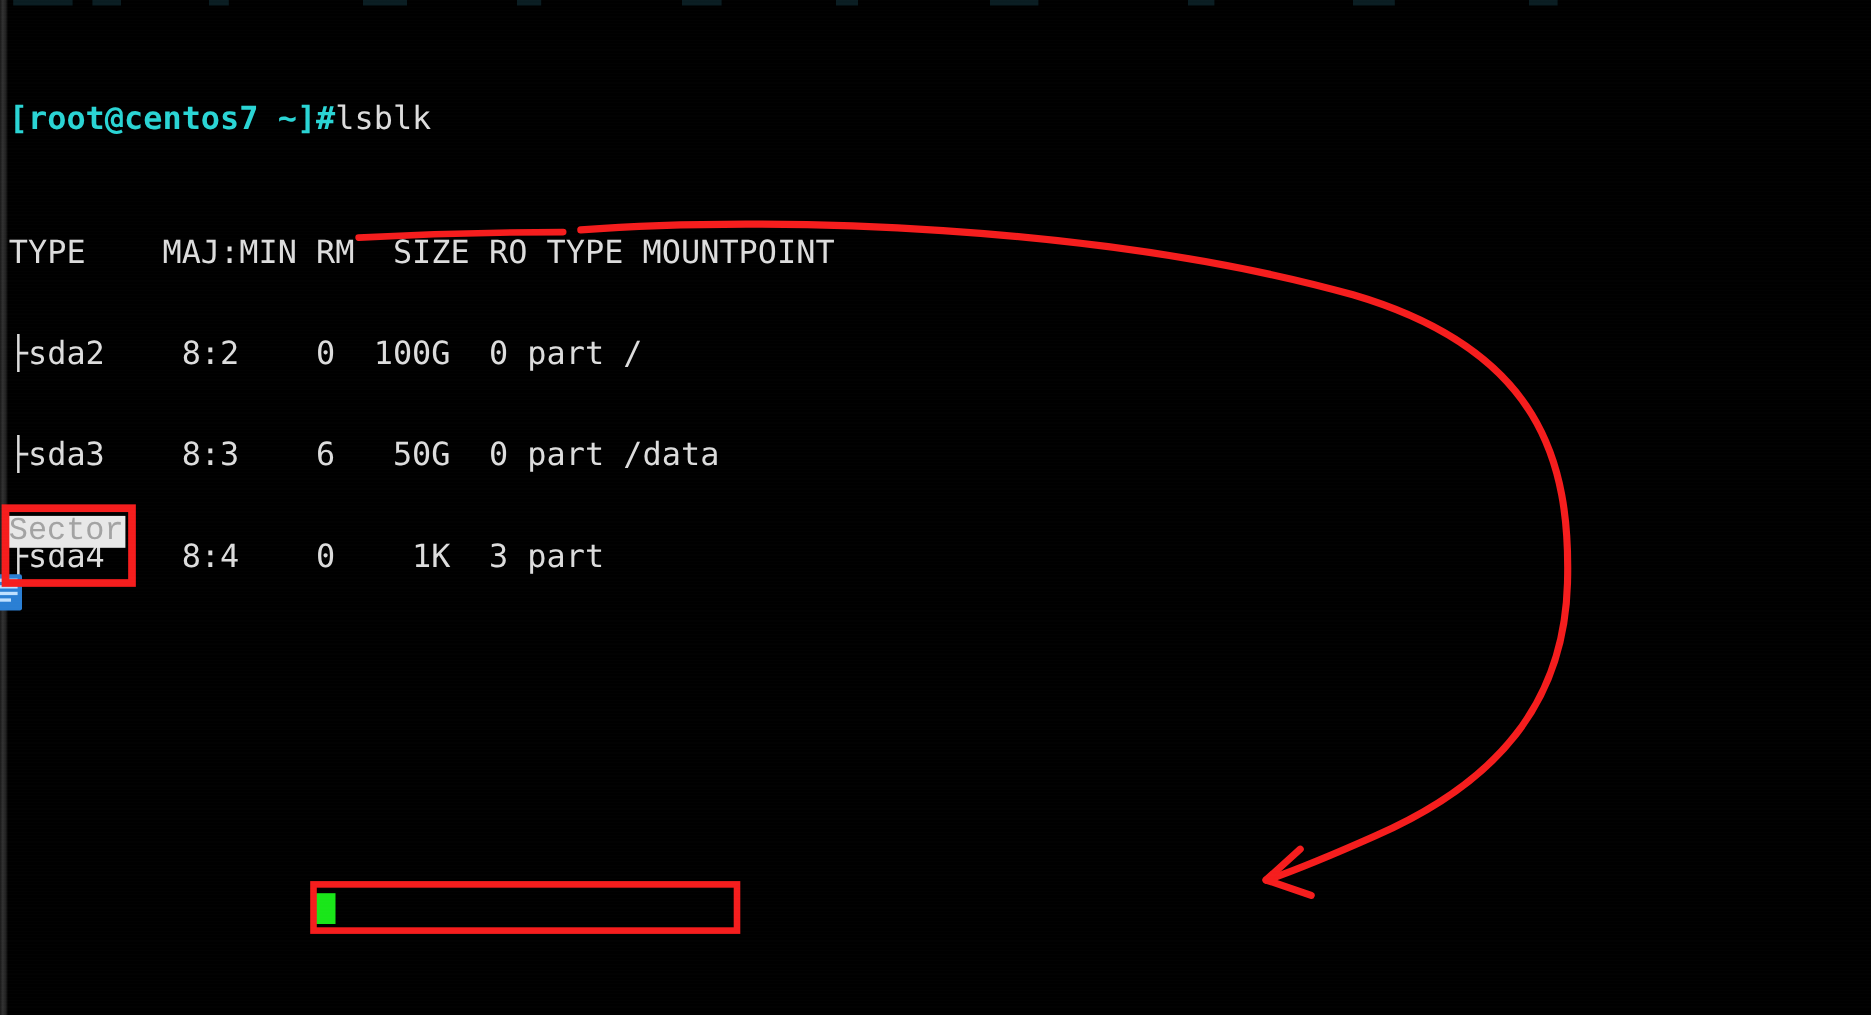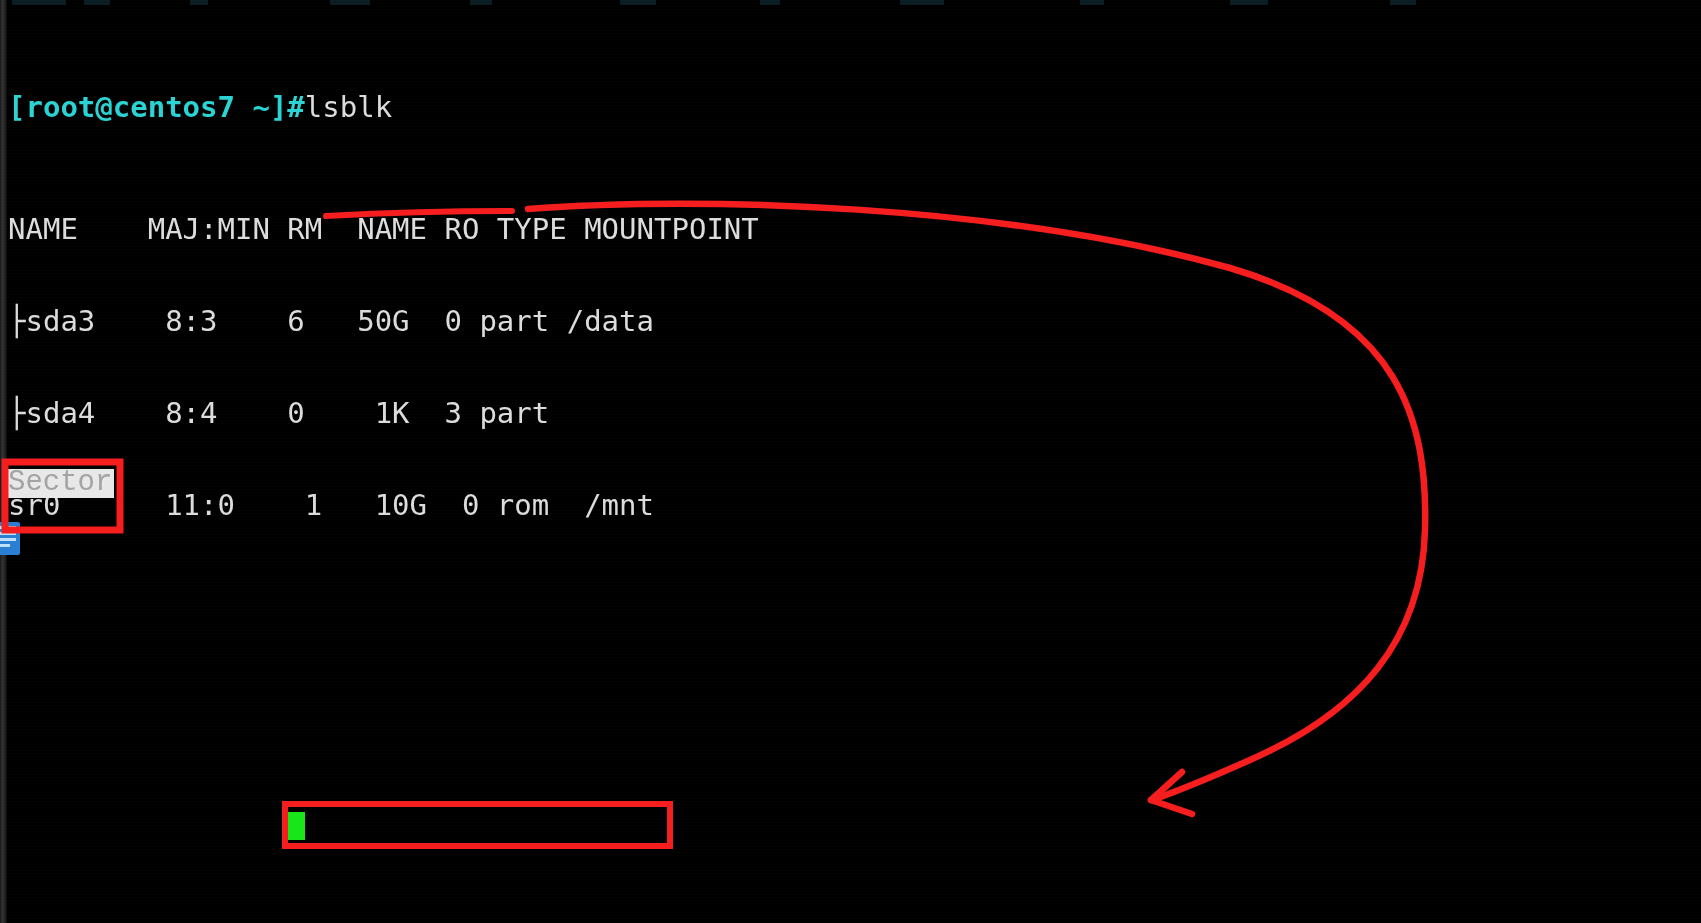--- a/index.html
+++ b/index.html
@@ -137,24 +137,24 @@
   <div class="ghost-seg" style="left:900px;width:44px;"></div>
   <div class="ghost-seg" style="left:1080px;width:24px;"></div>
   <div class="ghost-seg" style="left:1230px;width:38px;"></div>
   <div class="ghost-seg" style="left:1390px;width:26px;"></div>
 </div>
 
 <div id="terminal">
 
   <div class="line"><span class="prompt">[root@centos7 ~]#</span><span class="out">lsblk</span></div>
 
-  <div class="line out">NAME    MAJ:MIN RM  NAME RO TYPE MOUNTPOINT</div>
+  <div class="line out">TYPE    MAJ:MIN RM  SIZE RO TYPE MOUNTPOINT</div>
+  <div class="line out">├sda2    8:2    0  100G  0 part /</div>
   <div class="line out">├sda3    8:3    6   50G  0 part /data</div>
   <div class="line out">├sda4    8:4    0    1K  3 part </div>
-  <div class="line out">sr0      11:0    1   10G  0 rom  /mnt</div>
 
   
 
   
 
   
 
   
 
   

